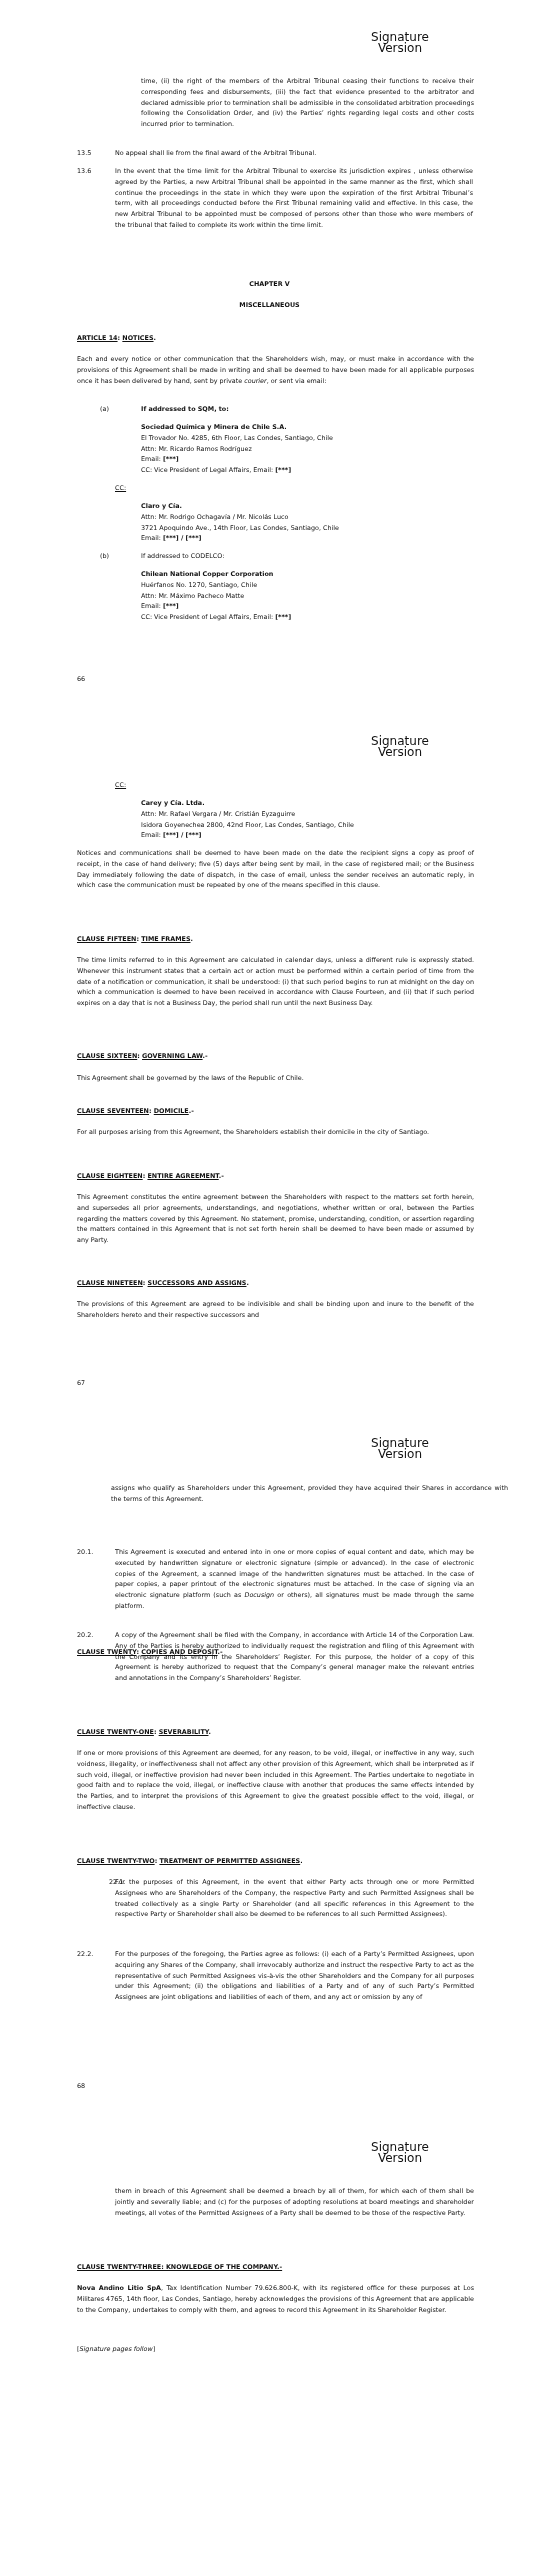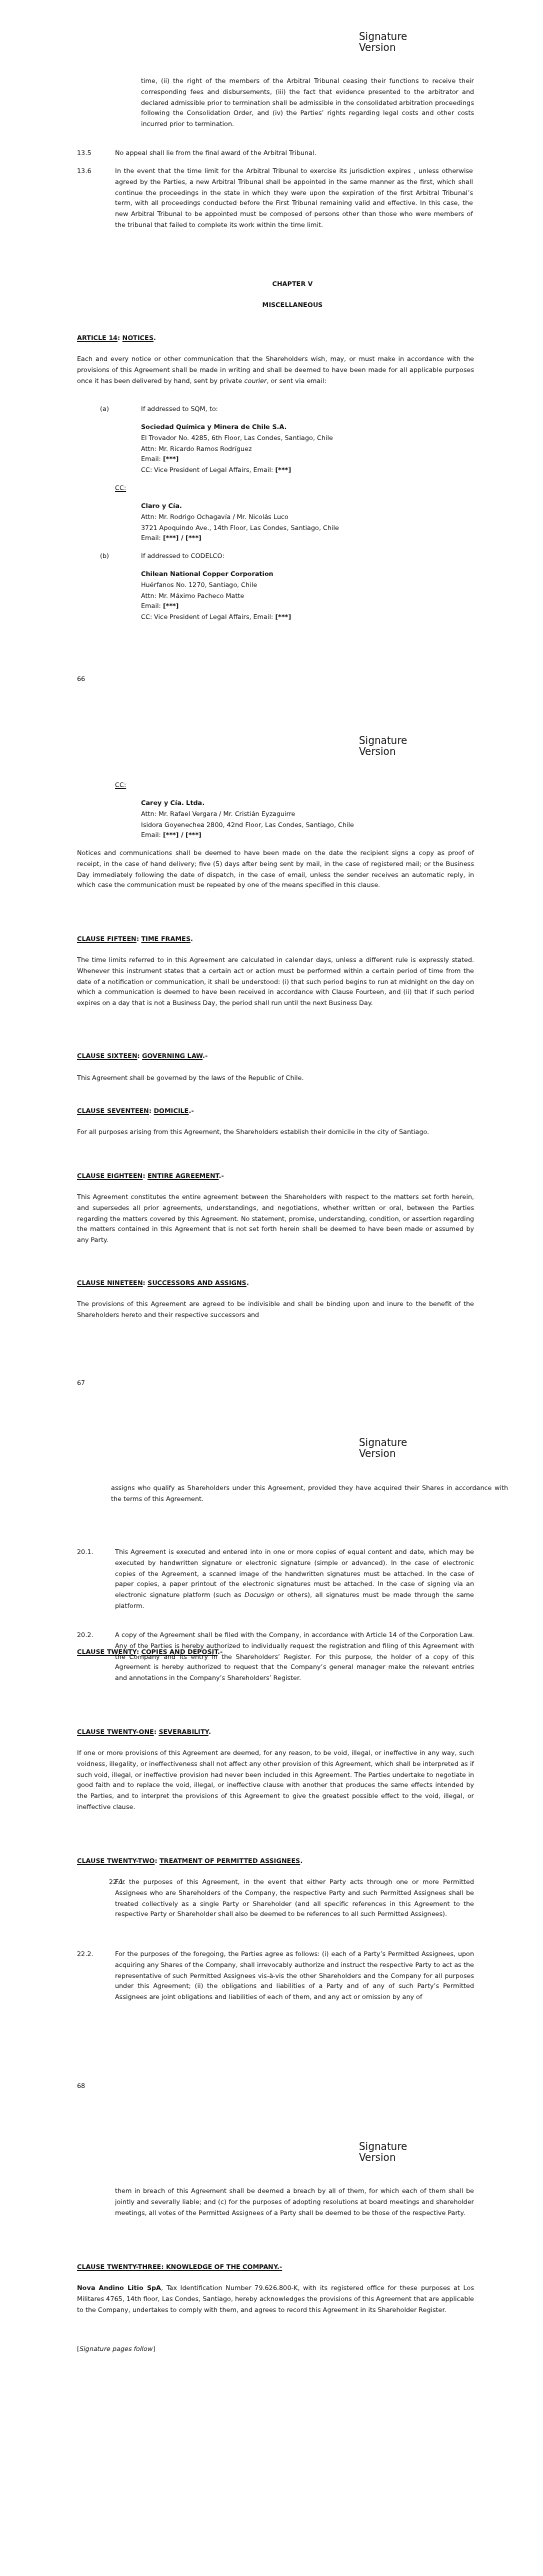--- a/index.html
+++ b/index.html
@@ -1,28 +1,28 @@
 <!DOCTYPE html>
 <html style="font-size:8.2px"><head>
 <meta charset="utf-8">
 <style>
   html, body { margin:0; padding:0; background:#ffffff; }
   body { width:544px; height:2813px; position:relative; overflow:hidden;
          font-family:"DejaVu Sans","Liberation Sans",sans-serif; color:#111111;
          font-size:6.4px; line-height:10.8px; }
   .abs { position:absolute; }
-  .sig { left:359px; width:82px; font-size:10px; }
+  .sig { left:359px; width:82px; font-size:12px;text-align:center; }
   .pnum { left:77px; width:397px; }
   .body { left:77px; width:397px; text-align:justify; }
   .ind { left:141px; width:333px; text-align:justify; }
   .num { left:77px; width:36px; }
   .numtxt { left:115px; width:358px; text-align:justify; }
   .c-num { left:77px; width:36px; }
   .c-txt { left:115px; width:359px; text-align:justify; }
-  .center-bold { left:94px; width:397px; text-align:center; font-weight:bold; }
+  .center-bold { left:71px; width:397px; text-align:center; font-weight:bold; }
   .head { left:77px; width:412px; font-weight:bold; }
   .u { text-decoration:underline; text-underline-offset:1px; }
   .addr { left:141px; width:333px; }
   .b { font-weight:bold; }
   .it { font-style:italic; }
   .alpha { left:100px; width:31px; }
   .cc { left:115px; width:31px;text-decoration:underline; }
   p { margin:0; }
 </style>
 </head>
@@ -41,21 +41,21 @@
 <div class="abs center-bold" style="top:279px;">CHAPTER V</div>
 <div class="abs center-bold" style="top:300px;">MISCELLANEOUS</div>
 
 <div class="abs head" style="top:333px;">
   <span class="u">ARTICLE 14</span><span>: </span><span class="u">NOTICES</span><span>.</span>
 </div>
 
 <p class="abs body" style="top:354px;"><span>Each and every notice or other communication that the Shareholders wish, may, or must make in accordance with the provisions of this Agreement shall be made in writing and shall be deemed to have been made for all applicable purposes once it has been delivered by hand, sent by private </span><span class="it">courier</span><span>, or sent via email:</span></p>
 
 <div class="abs alpha" style="top:404px;">(a)</div>
-<div class="abs addr" style="top:404px;">If addressed to SQM, to:</div>
+<div class="abs addr" style="top:404px;font-weight:bold;">If addressed to SQM, to:</div>
 
 <div class="abs addr" style="top:422px;">
   <div class="b">Sociedad Química y Minera de Chile S.A.</div>
   <div>El Trovador No. 4285, 6th Floor, Las Condes, Santiago, Chile</div>
   <div>Attn: Mr. Ricardo Ramos Rodríguez</div>
   <div><span>Email: </span><span class="b">[***]</span></div>
   <div><span>CC: Vice President of Legal Affairs, Email: </span><span class="b">[***]</span></div>
 </div>
 
 <div class="abs cc" style="top:483px;">CC:</div>

